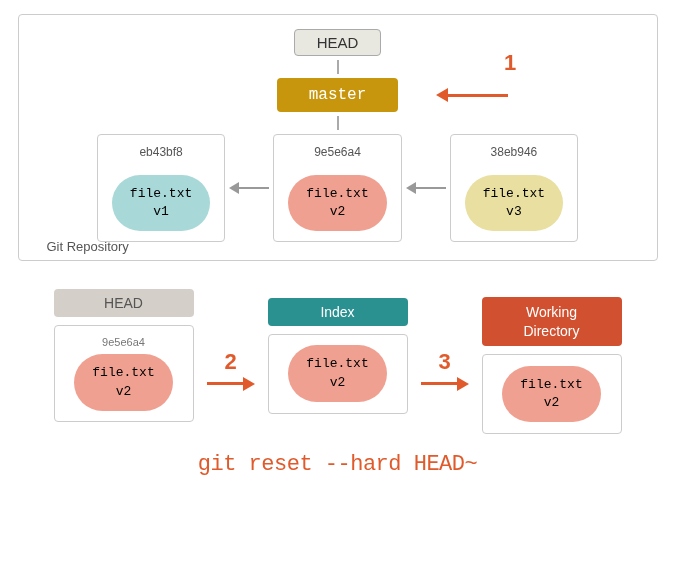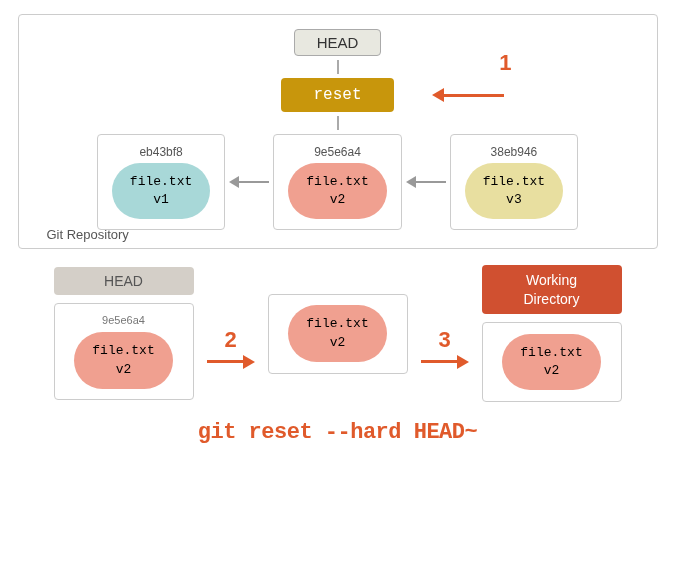--- a/index.html
+++ b/index.html
@@ -125,21 +125,21 @@
       margin-top: 2px;
     }
 
     .commit-box {
       border: 1.5px solid #ccc;
       border-radius: 4px;
       padding: 10px 14px;
       display: flex;
       flex-direction: column;
       align-items: center;
-      gap: 4px;
+      gap: 16px;
       min-width: 110px;
     }
 
     .commit-hash {
       font-size: 12px;
       color: #555;
       font-family: Arial, sans-serif;
     }
 
     .blob {
@@ -274,39 +274,38 @@
       border-left: 12px solid #e05a2b;
     }
 
     
     .git-command {
       margin-top: 18px;
       font-size: 22px;
       font-family: 'Courier New', monospace;
       color: #e05a2b;
       letter-spacing: -0.5px;
-      font-weight: bold;
     }
   </style>
 </head>
 <body>
 
 <div class="top-section">
 
   <div class="head-row">
     <div class="head-box">HEAD</div>
   </div>
 
   <div class="connector-down">
       <div class="v-line"></div>
     </div>
 
   <div class="master-row">
     <div style="position:relative; display:inline-block;">
-      <div class="master-box">reset</div>
+      <div class="master-box">master</div>
 
       <div class="arrow-1">
         <div class="arrow-1-head"></div>
         <div class="arrow-1-line"></div>
       </div>
       <div class="arrow-1-label">1</div>
     </div>
   </div>
 
   <div class="connector-down">
@@ -371,38 +370,39 @@
 
     <div class="num-arrow">
       <div class="num-label">2</div>
       <div class="h-arrow-red">
         <div class="h-arrow-red-line"></div>
         <div class="h-arrow-red-head"></div>
       </div>
     </div>
 
     <div class="stage-box">
+      <div class="stage-label label-index">Index</div>
       <div class="stage-inner">
         <div class="blob blob-pink">
           <span>file.txt</span>
           <span>v2</span>
         </div>
       </div>
     </div>
 
     <div class="num-arrow">
       <div class="num-label">3</div>
       <div class="h-arrow-red">
         <div class="h-arrow-red-line"></div>
         <div class="h-arrow-red-head"></div>
       </div>
     </div>
 
     <div class="stage-box">
-      <div class="stage-label label-wd" style="line-height:1.3;">Working<br>Directory</div>
+      <div class="stage-label label-wd" style="line-height:1.3;margin-top:20px;">Working<br>Directory</div>
       <div class="stage-inner">
         <div class="blob blob-pink">
           <span>file.txt</span>
           <span>v2</span>
         </div>
       </div>
     </div>
 
   </div>
 

